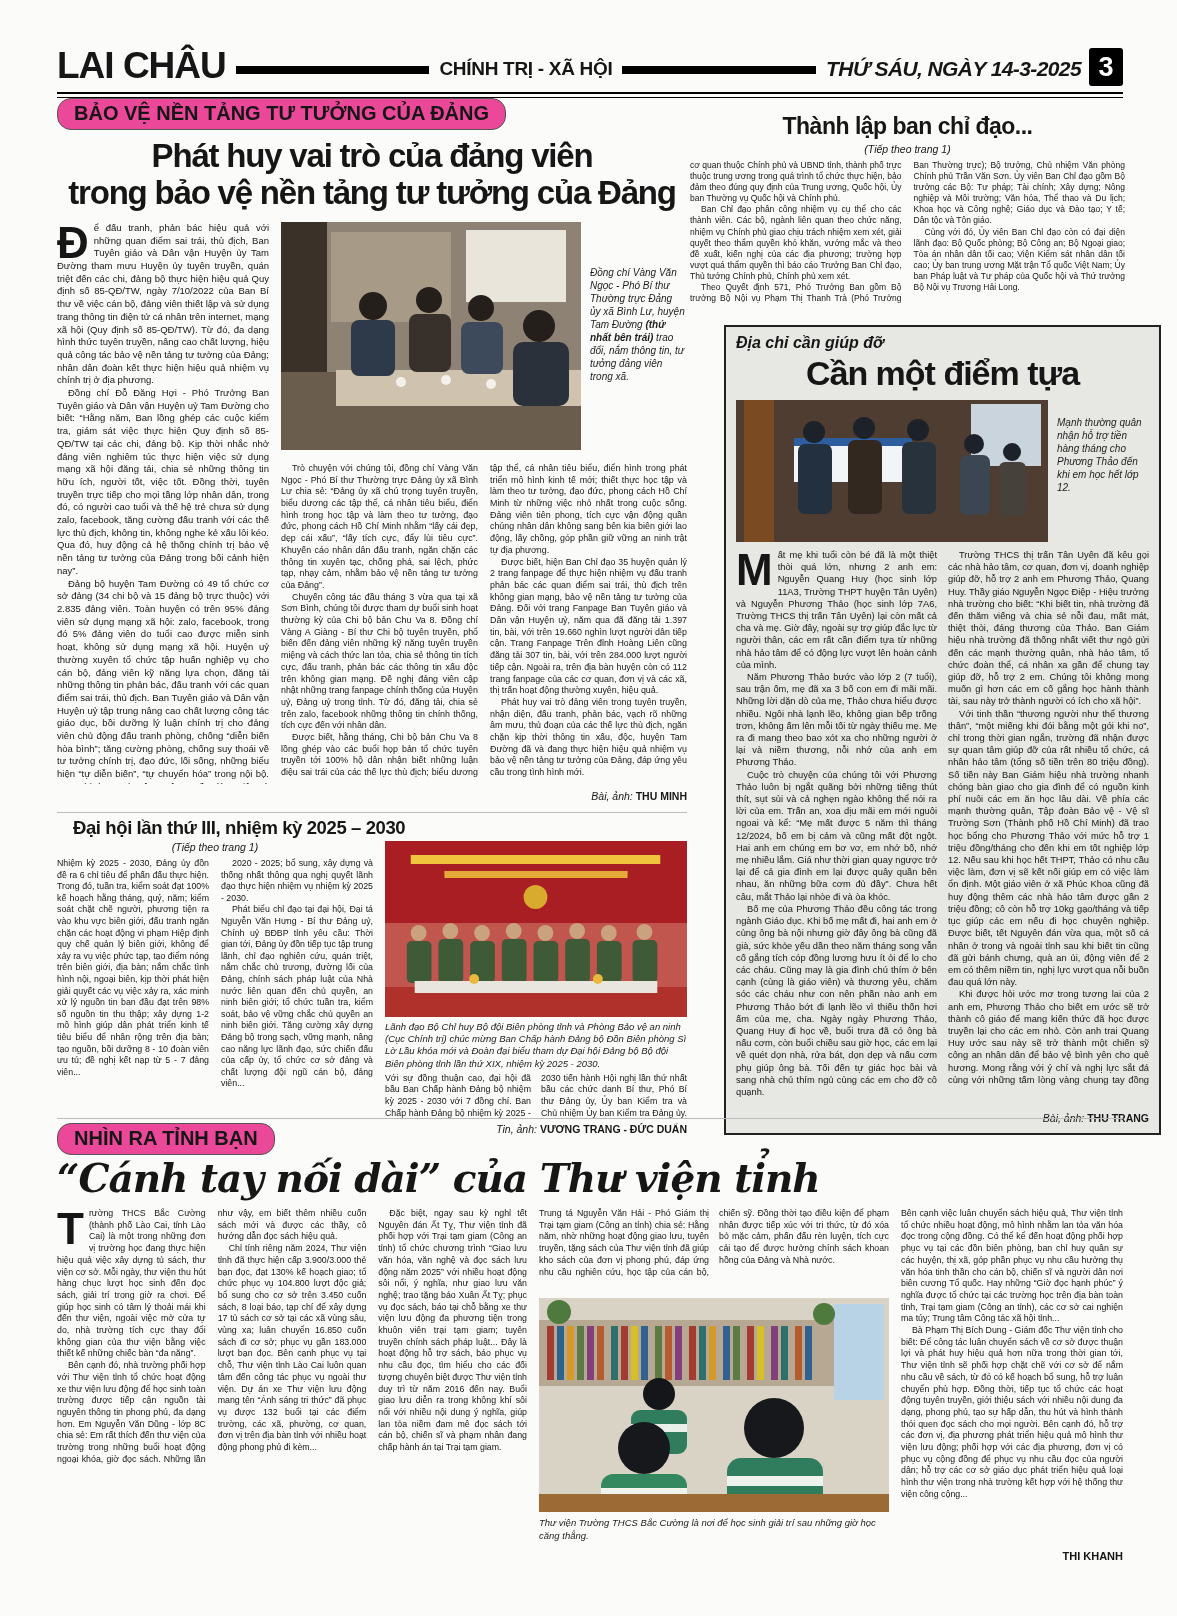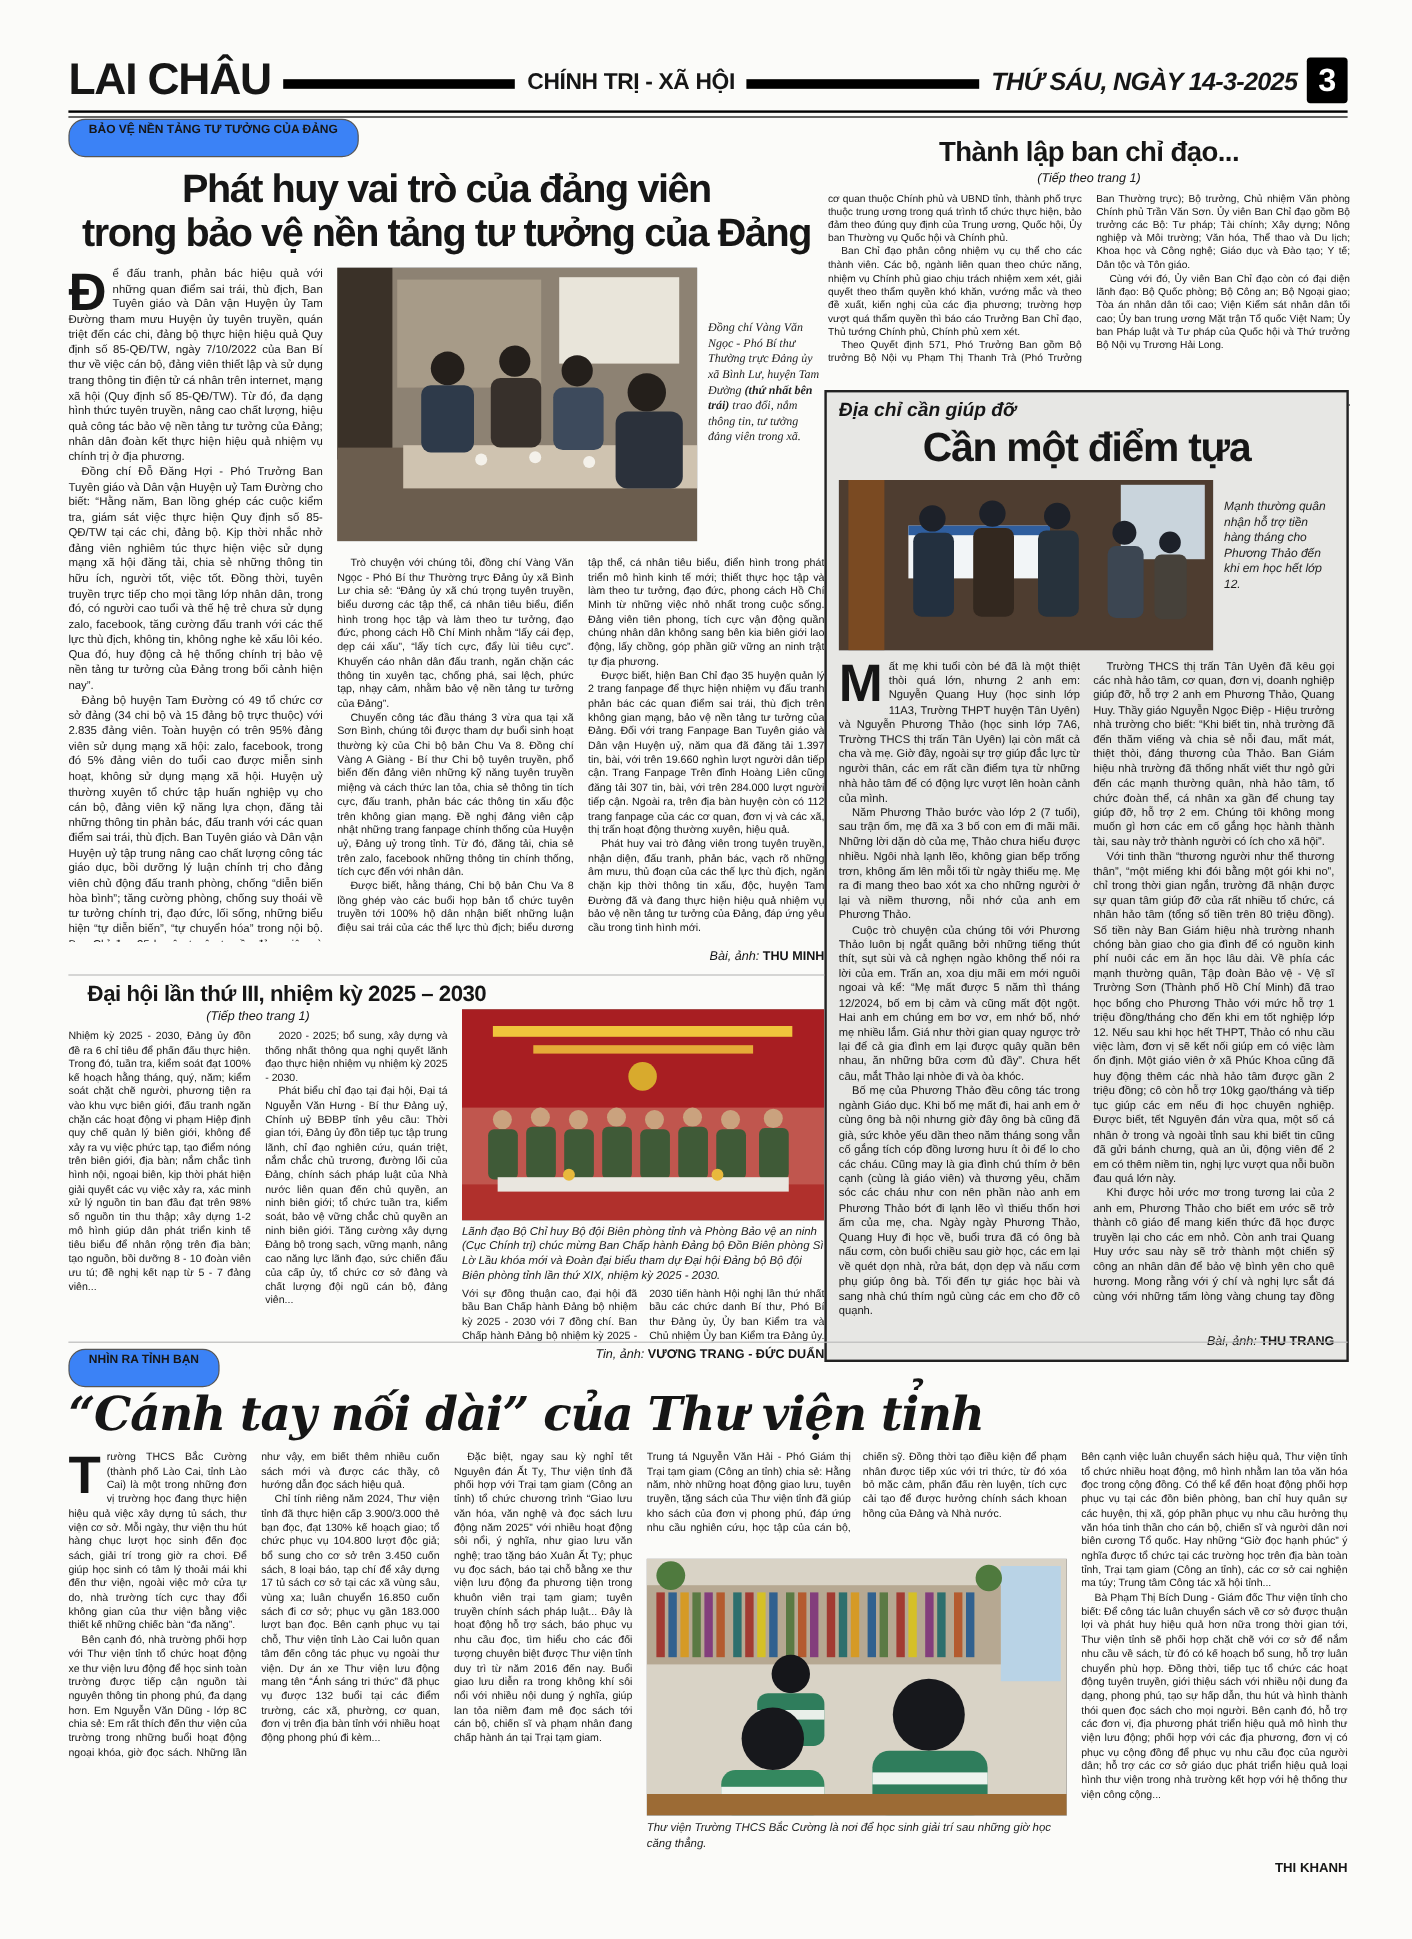--- a/index.html
+++ b/index.html
@@ -8,48 +8,48 @@
   
   .hdr{position:absolute;left:57px;top:44px;width:1066px;display:flex;align-items:center;justify-content:space-between;}
   .masthead{font-size:37px;font-weight:800;letter-spacing:-1px;line-height:1;white-space:nowrap;}
   .hbar{flex:1;height:8px;background:#000;margin:10px 10px 0;}
   .hsection{font-size:19px;font-weight:800;white-space:nowrap;margin-top:8px;letter-spacing:-.3px;}
   .hdate{font-size:21px;font-weight:800;font-style:italic;white-space:nowrap;margin:8px 8px 0 0;letter-spacing:-.6px;}
   .pgnum{width:34px;height:38px;background:#000;color:#fff;font-size:27px;font-weight:800;
          display:flex;align-items:center;justify-content:center;border-radius:3px;margin-top:4px;}
   .hrule{position:absolute;left:57px;top:92px;width:1066px;height:3px;border-top:2px solid #000;border-bottom:1px solid #000;}
   
-  .pill{display:inline-block;border:1.5px solid #555;border-radius:14px;background:#3b82f6;
-        padding:3px 16px 16px;font-weight:700;font-size:10px;}
+  .pill{display:inline-block;border:1.5px solid #555;border-radius:14px;background:#ec4899;
+        padding:3px 16px 4px;font-weight:700;font-size:20px;}
   .jt{text-align:justify;}
   .bodytxt p{margin:0;text-indent:11px;}
   .bodytxt p.first{text-indent:0;}
   .dropcap{float:left;font-weight:800;font-size:44px;line-height:35px;padding:3px 5px 0 0;}
   .by{text-align:right;font-size:10.5px;margin-top:3px;}
   .by .lbl{font-style:italic;}
   .by .nm{font-weight:800;}
   .cap{font-style:italic;font-size:10px;line-height:13px;color:#1d1d1d;}
   .photo{position:relative;overflow:hidden;background:#777;}
   .photo svg{display:block;width:100%;height:100%;}
   
   .art1{position:absolute;left:57px;top:98px;width:630px;}
   .art1 .head{text-align:center;font-weight:800;font-size:33px;line-height:1.12;letter-spacing:-1.2px;margin:8px 0 10px;}
   .a1grid{display:grid;grid-template-columns:212px 1fr;column-gap:12px;}
   .a1col1{font-size:9.5px;line-height:12.7px;height:562px;overflow:hidden;}
   .a1photorow{display:flex;gap:9px;}
   .ph1{width:300px;height:228px;}
-  .cap1{width:95px;padding-top:44px;font-family:Liberation Serif, serif;}
+  .cap1{width:95px;padding-top:44px;}
   .a1cols{columns:2;column-gap:12px;font-size:8.9px;line-height:11.7px;height:324px;overflow:hidden;margin-top:13px;}
   
   .steer{position:absolute;left:690px;top:96px;width:435px;margin-top:17px;}
   .steer .head{text-align:center;font-weight:800;font-size:23px;letter-spacing:-.5px;margin:0 0 3px;}
   .contnote{text-align:center;font-style:italic;font-size:10.5px;margin-bottom:5px;}
   .scols{columns:2;column-gap:12px;font-size:8.5px;line-height:11.1px;height:172px;overflow:hidden;}
   
-  .helpbox{position:absolute;left:687px;top:325px;width:437px;height:810px;background:#e7e7e4;
+  .helpbox{position:absolute;left:724px;top:325px;width:437px;height:810px;background:#e7e7e4;
            border:2px solid #222;box-sizing:border-box;padding:7px 10px;}
   .helpbox .kick{font-weight:700;font-style:italic;font-size:16px;}
   .helpbox .head{text-align:center;font-weight:700;font-size:34px;letter-spacing:-1px;margin:2px 0 7px;}
   .h-photorow{display:flex;gap:9px;}
   .ph2{width:312px;height:142px;}
   .cap2{width:92px;padding-top:16px;}
   .hcols{columns:2;column-gap:11px;font-size:9.3px;line-height:12.2px;height:560px;overflow:hidden;margin-top:7px;}
   
   .congress{position:absolute;left:57px;top:812px;width:630px;border-top:1px solid #bbb;padding-top:4px;}
   .congress .head{font-weight:800;font-size:18.5px;letter-spacing:-.4px;margin:0 16px 2px;}

